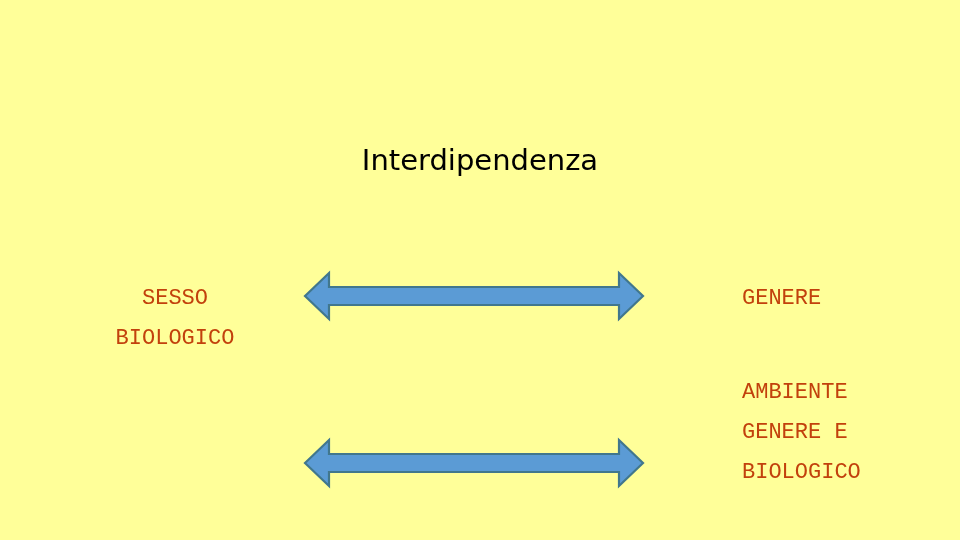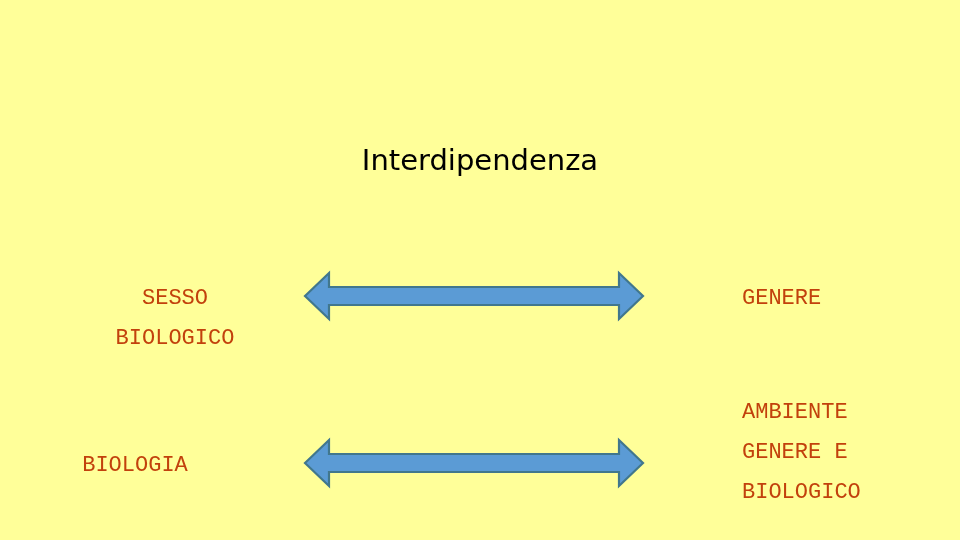--- a/index.html
+++ b/index.html
@@ -66,21 +66,21 @@
     top: 279px;
     width: 218px;
   }
   #label-biologia {
     left: 0px;
     top: 446px;
     width: 270px;
   }
   #label-ambiente {
     left: 742px;
-    top: 393px;
+    top: 373px;
     width: 218px;
   }
 
   
   .arrow {
     position: absolute;
     left: 303px;
     width: 342px;
     height: 52px;
   }
@@ -107,23 +107,20 @@
   <div class="arrow" id="arrow-top">
     <svg viewBox="0 0 342 52" preserveAspectRatio="none" aria-hidden="true">
       <polygon points="2,26 26,3 26,17 316,17 316,3 340,26 316,49 316,35 26,35 26,49" fill="#5B9BD5" stroke="#41778D" stroke-width="2.2" stroke-linejoin="miter"></polygon>
     </svg>
   </div>
 
   <div class="label label-right" id="label-genere">
     <span class="label-line">GENERE</span>
   </div>
 
-  <div class="label label-left" id="label-biologia">
-    <span class="label-line">BIOLOGIA</span>
-  </div>
 
   <div class="arrow" id="arrow-bottom">
     <svg viewBox="0 0 342 52" preserveAspectRatio="none" aria-hidden="true">
       <polygon points="2,26 26,3 26,17 316,17 316,3 340,26 316,49 316,35 26,35 26,49" fill="#5B9BD5" stroke="#41778D" stroke-width="2.2" stroke-linejoin="miter"></polygon>
     </svg>
   </div>
 
   <div class="label label-right" id="label-ambiente">
     <span class="label-line">AMBIENTE</span>
     <span class="label-line">GENERE E</span>

